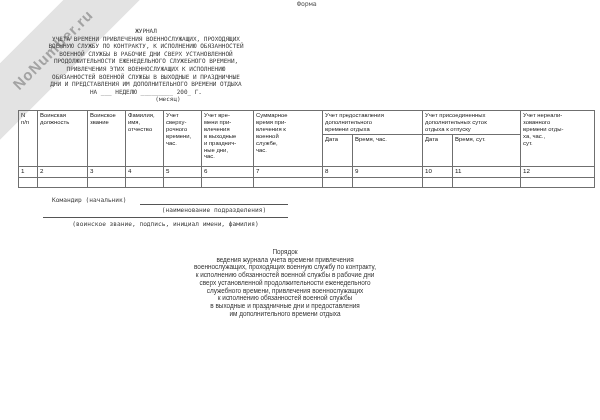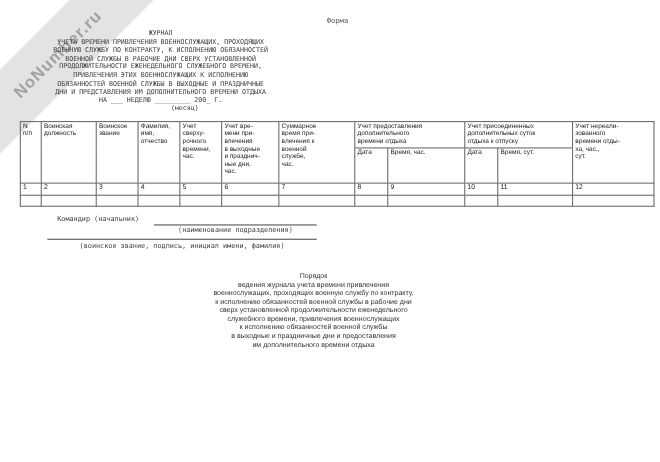--- a/index.html
+++ b/index.html
@@ -29,21 +29,21 @@
   .wm-text {
     font: bold 15px "Liberation Sans", sans-serif;
     color: #a3a3a3;
     letter-spacing: 1px;
   }
 
   
   .form-label {
     position: absolute;
     left: 297px;
-    top: 15px;
+    top: 0;
     font: 6.5px "DejaVu Sans Mono", monospace;
     color: #5a5a5a;
     text-align: right;
   }
 
   
   .title-block {
     position: absolute;
     left: 0px;
     top: 27px;

